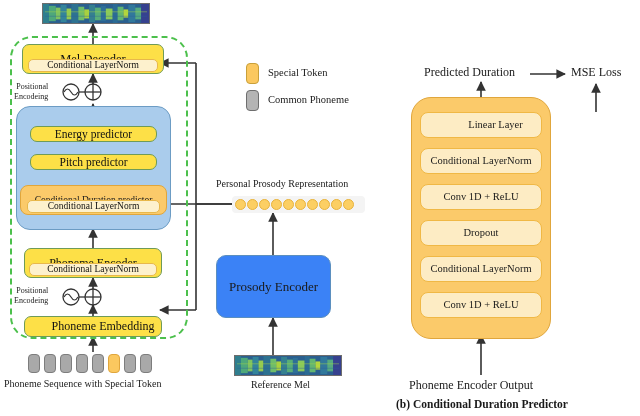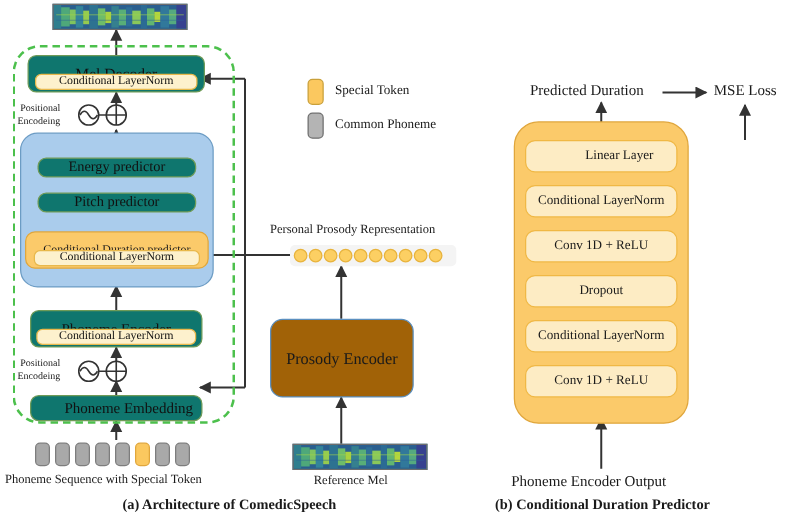--- a/index.html
+++ b/index.html
@@ -3,26 +3,26 @@
 <meta charset="utf-8">
 <style>
   html,body{margin:0;padding:0;background:#ffffff;}
   body{width:640px;height:416px;position:relative;overflow:hidden;
        font-family:"Liberation Serif","DejaVu Serif",serif;color:#1a1a1a;}
   .fig{position:absolute;left:0;top:0;width:640px;height:416px;}
 
   
   .box{position:absolute;box-sizing:border-box;display:flex;align-items:center;
        justify-content:center;text-align:center;line-height:1.05;}
-  .green{background:#0f766e;border:1px solid #6f9b58;border-radius:7px;color:#111;}
+  .green{background:#fde047;border:1px solid #6f9b58;border-radius:7px;color:#111;}
   .cln{background:#fdf1cd;border:1px solid #e8b84b;border-radius:5px;color:#111;}
   .orange{background:#fbca6a;border:1px solid #e0a63c;border-radius:8px;}
   .orange-lite{background:#fdecc4;border:1px solid #f0b845;border-radius:8px;}
   .bluebig{background:#aaccec;border:1px solid #6c9cc4;border-radius:14px;}
-  .blueblock{background:#a16207;border:1px solid #5b8fbf;border-radius:10px;}
+  .blueblock{background:#3b82f6;border:1px solid #5b8fbf;border-radius:10px;}
   .dashed{position:absolute;border:2px dashed #4cc04c;border-radius:22px;box-sizing:border-box;}
 
   .lbl{position:absolute;white-space:nowrap;}
 
   
   .spec{position:absolute;border:1px solid #6d6d6d;box-sizing:border-box;overflow:hidden;
         background:#2b6f8c;}
   .spec svg{display:block;width:100%;height:100%;}
 
   
@@ -293,16 +293,15 @@
       <div class="box orange-lite" style="left: 420px; top: 256px; width: 122px; height: 26px; font-size: 10.5px;">
         <span>Conditional LayerNorm</span>
       </div>
       <div class="box orange-lite" style="left: 420px; top: 292px; width: 122px; height: 26px; font-size: 10.5px;">
         <span>Conv 1D + ReLU</span>
       </div>
     </div>
 
   <div class="lbl" style="left:409px;top:378px;font-size:12px;">Phoneme Encoder Output</div>
 
-  <div class="cap" style="left:98px;top:398px;font-size:11.5px;">(a) Architecture of ComedicSpeech</div>
   <div class="cap" style="left:396px;top:398px;font-size:11.5px;">(b) Conditional Duration Predictor</div>
 
 </div>
 
 </body></html>

